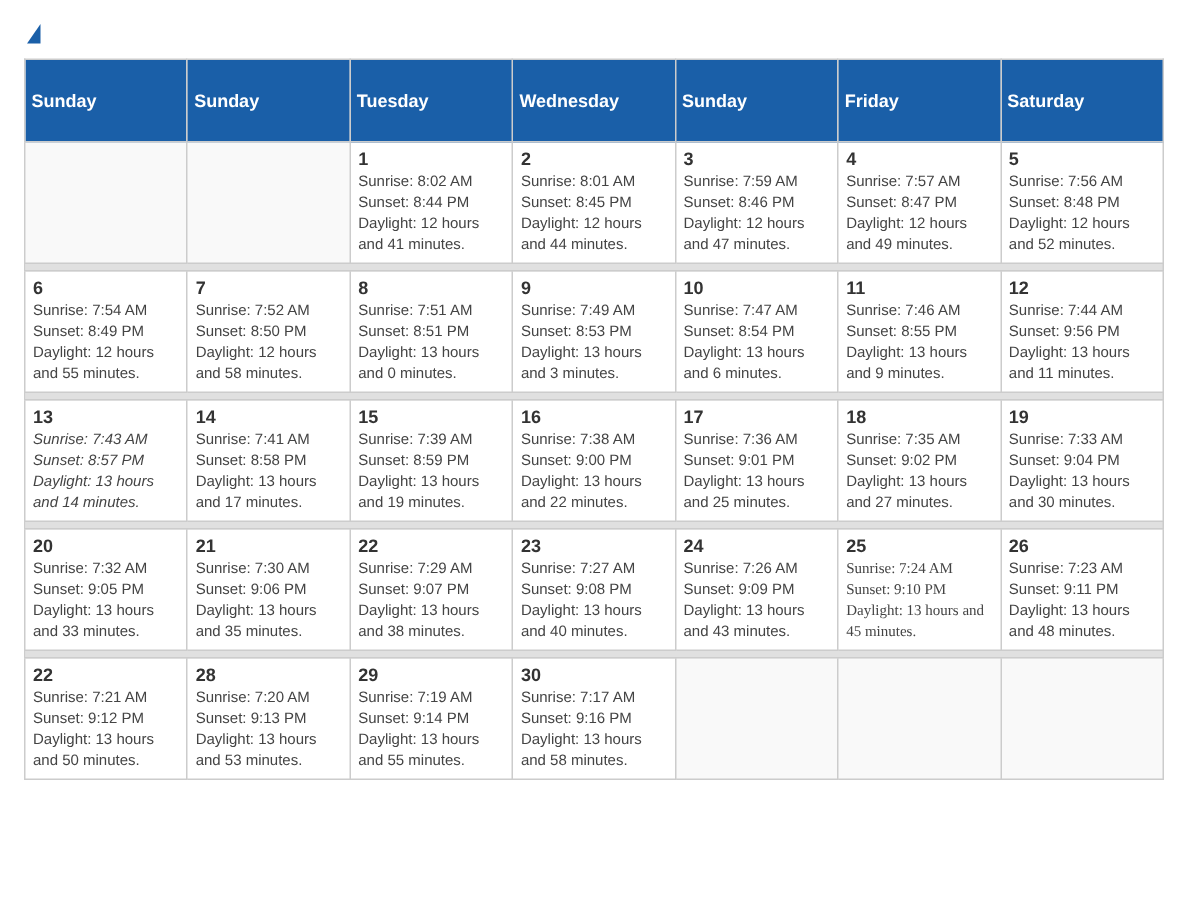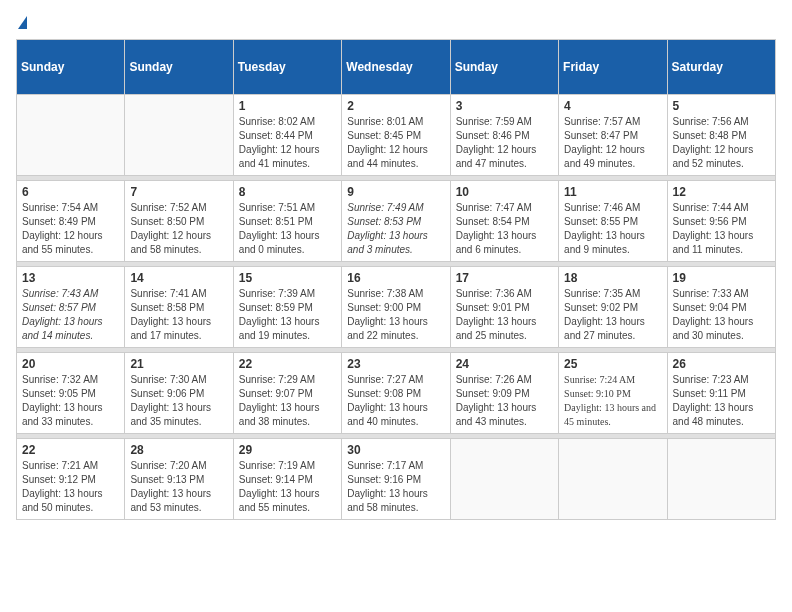--- a/index.html
+++ b/index.html
@@ -161,21 +161,21 @@
 Daylight: 12 hours and 58 minutes.</div>
         </td>
         <td>
           <div class="day-number">8</div>
           <div class="cell-content" style="white-space: pre-wrap;">Sunrise: 7:51 AM
 Sunset: 8:51 PM
 Daylight: 13 hours and 0 minutes.</div>
         </td>
         <td>
           <div class="day-number">9</div>
-          <div class="cell-content" style="white-space: pre-wrap; font-style: italic;">Sunrise: 7:49 AM
+          <div class="cell-content" style="white-space: pre-wrap;">Sunrise: 7:49 AM
 Sunset: 8:53 PM
 Daylight: 13 hours and 3 minutes.</div>
         </td>
         <td>
           <div class="day-number">10</div>
           <div class="cell-content" style="white-space: pre-wrap;">Sunrise: 7:47 AM
 Sunset: 8:54 PM
 Daylight: 13 hours and 6 minutes.</div>
         </td>
         <td>

